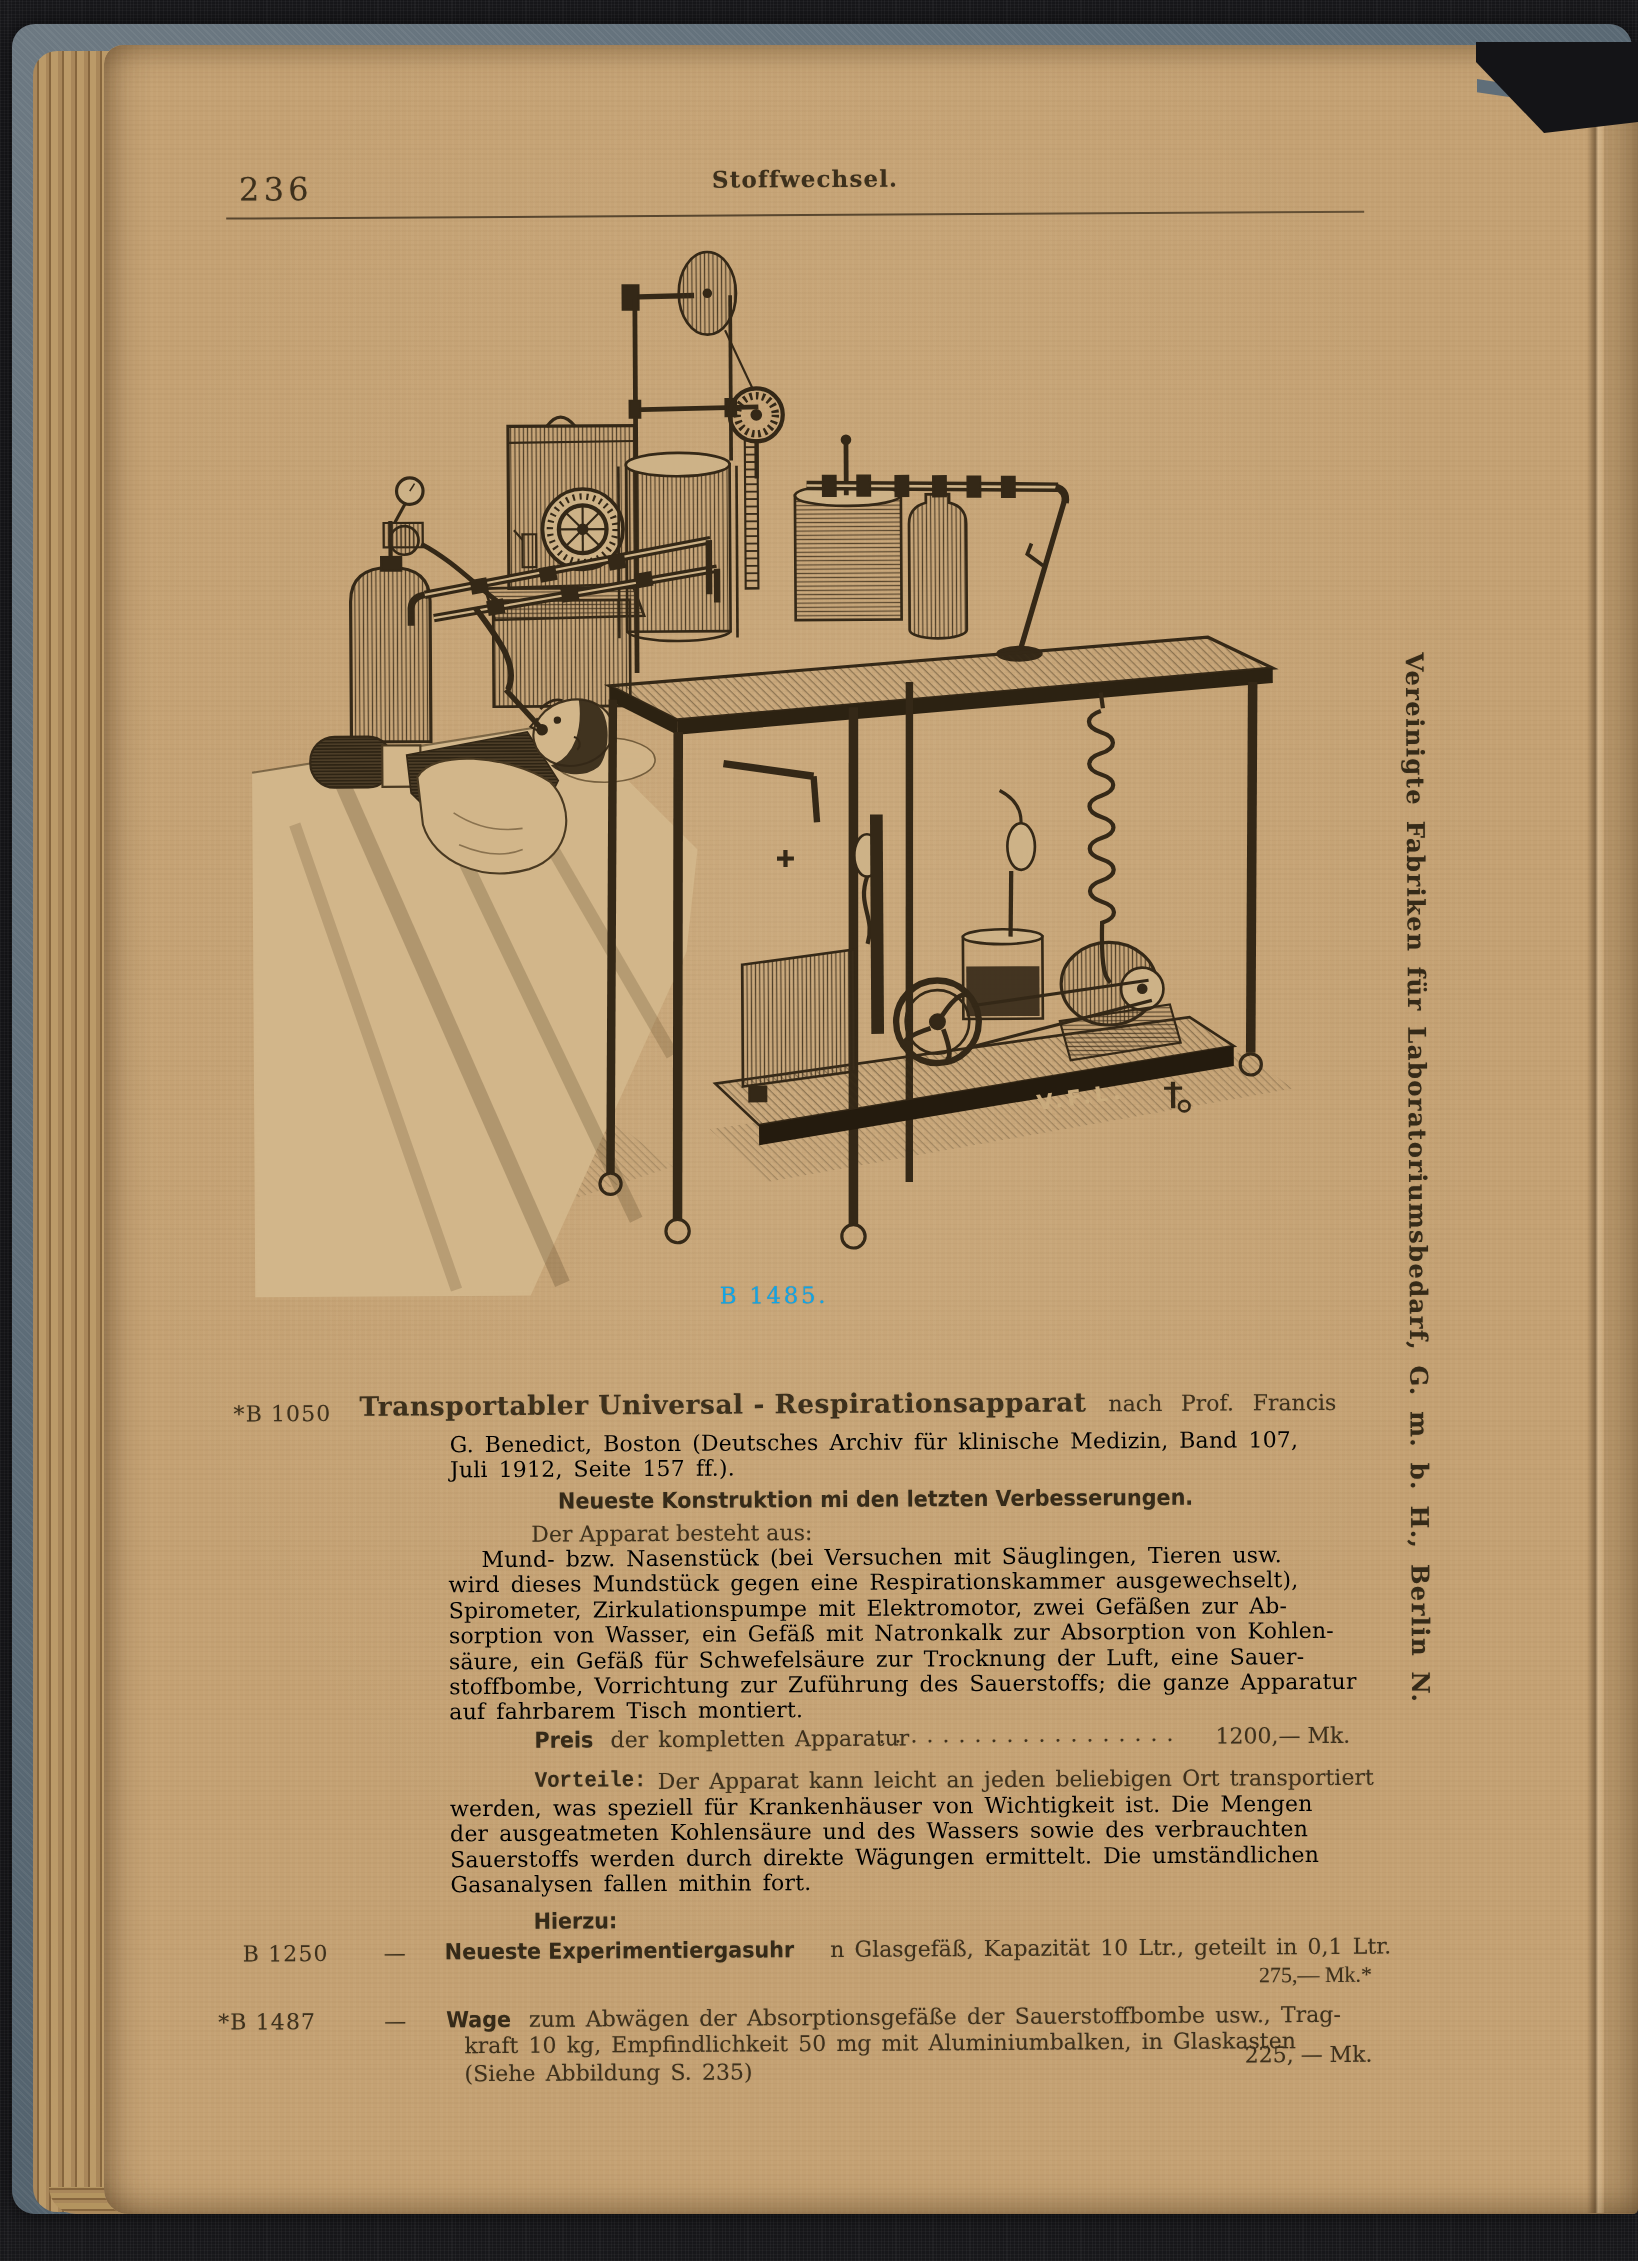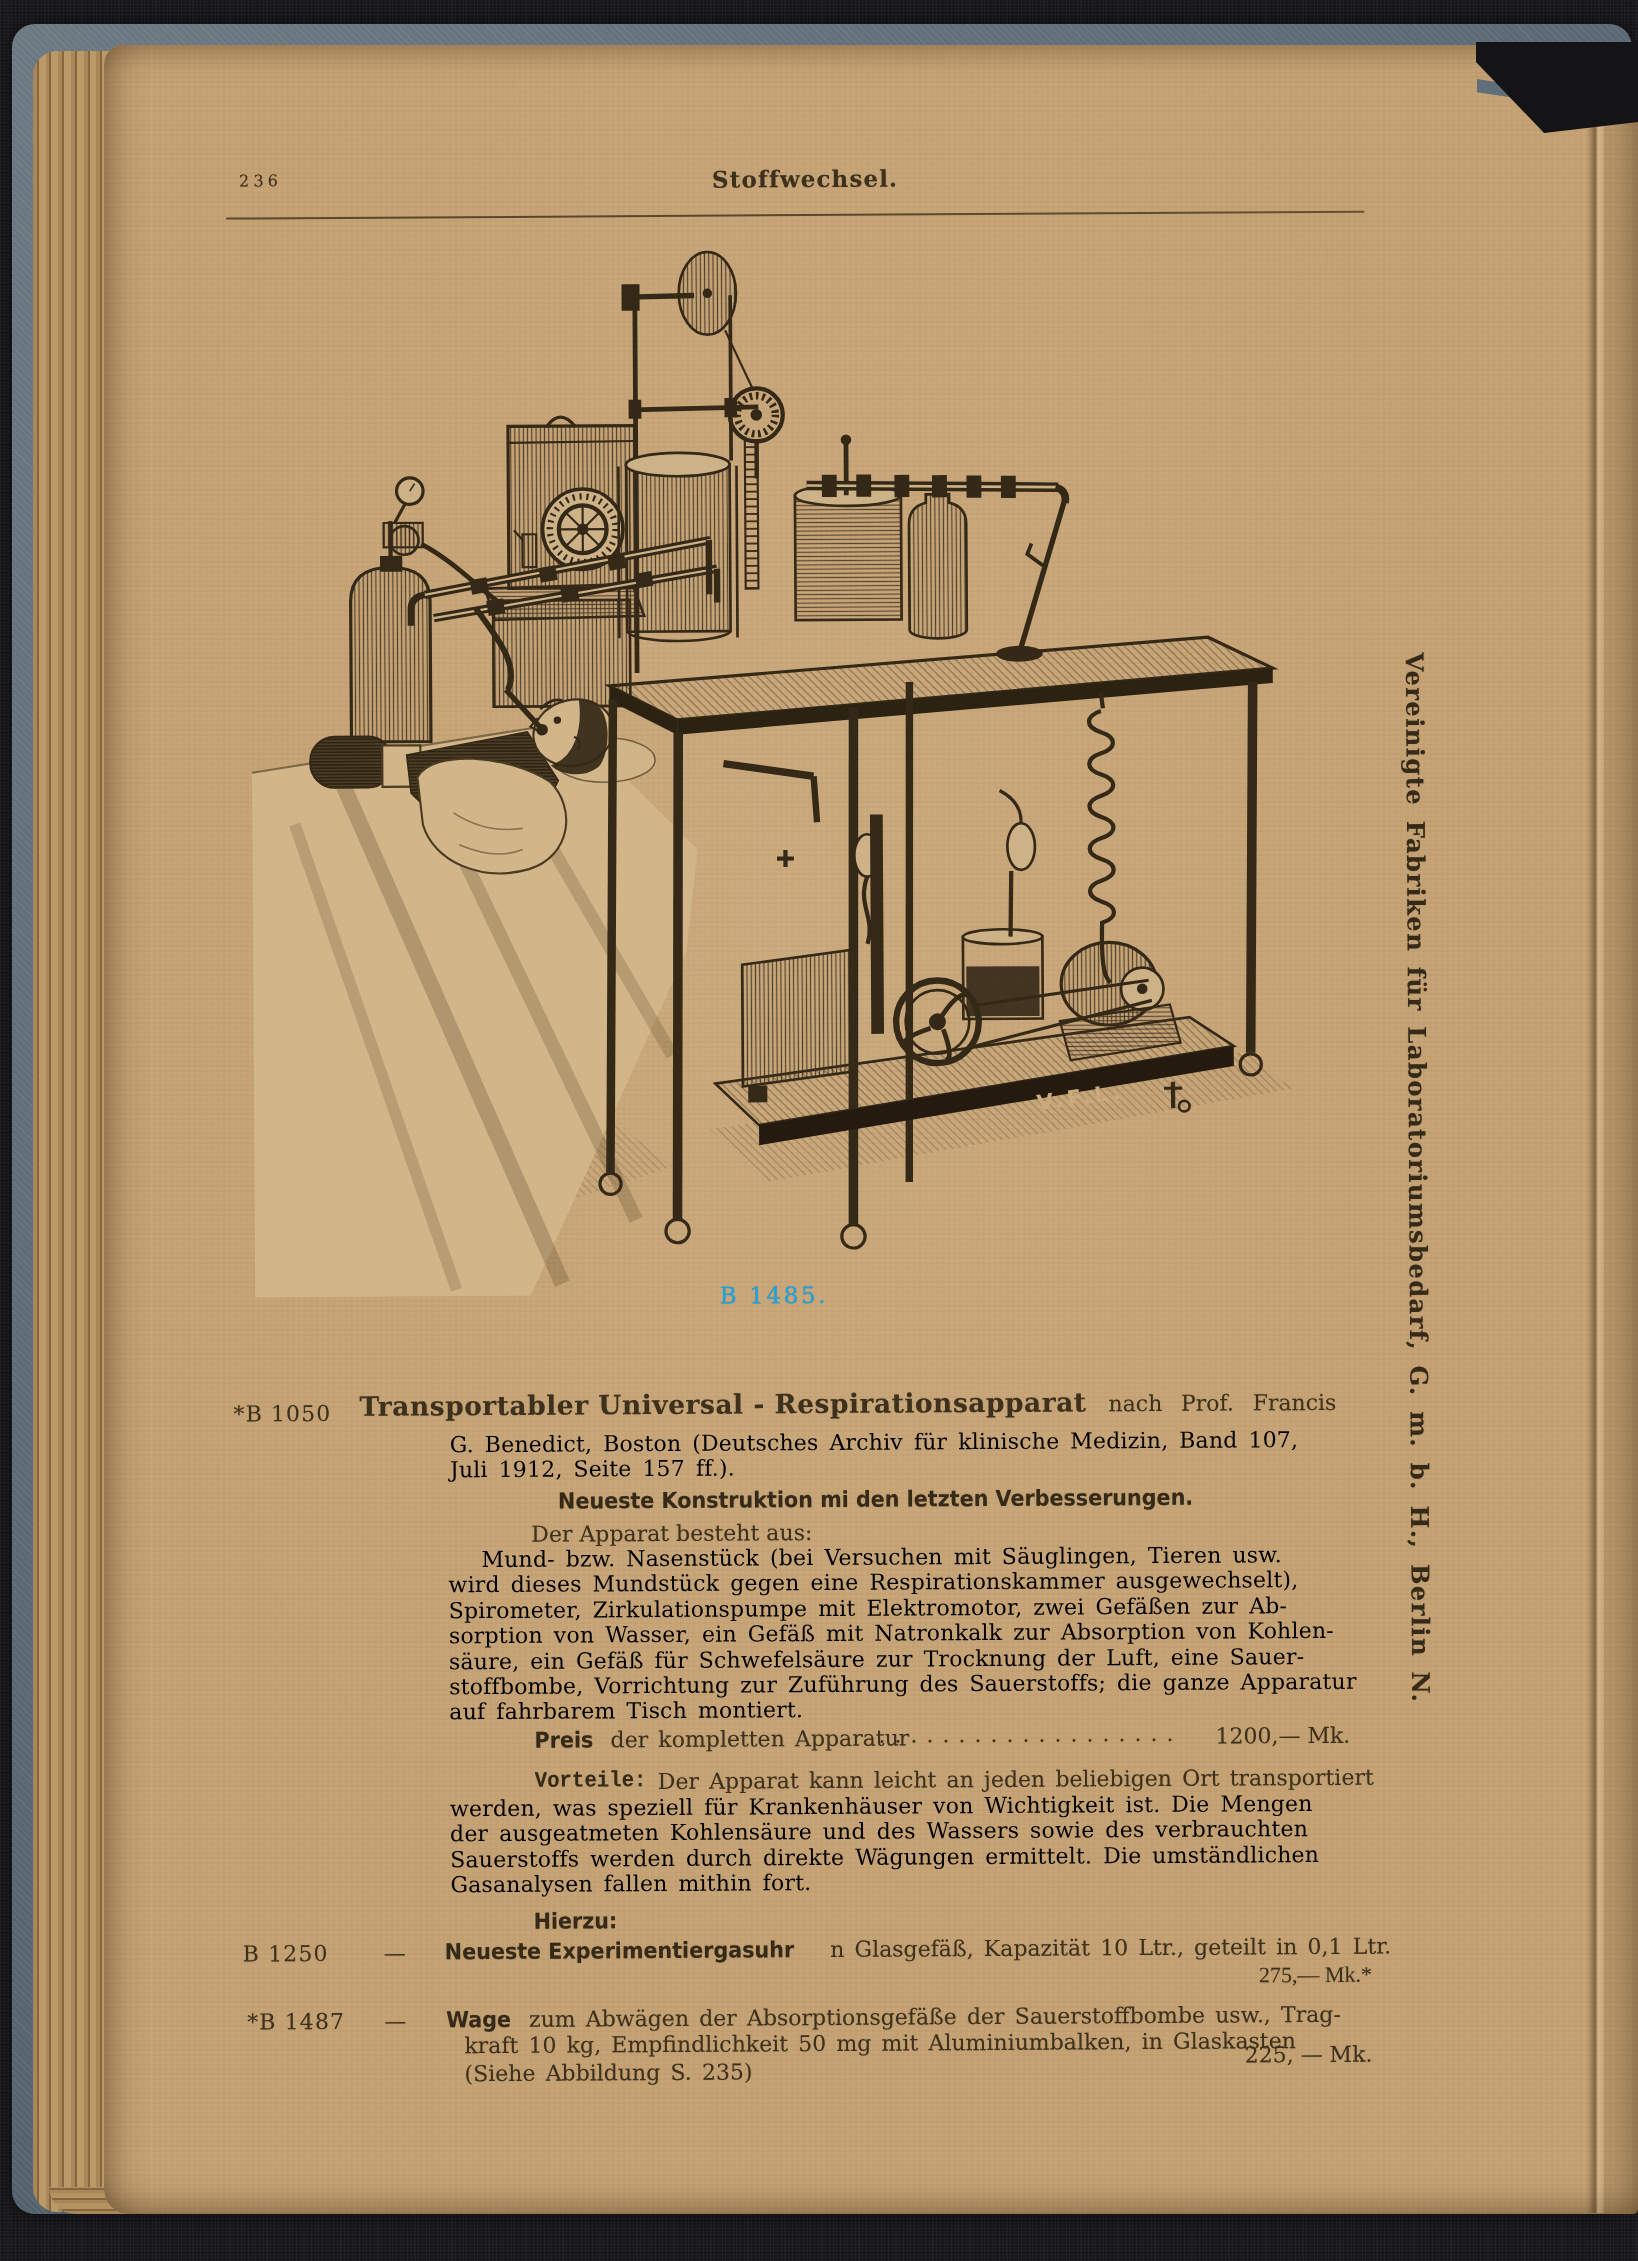--- a/index.html
+++ b/index.html
@@ -47,21 +47,21 @@
   
   .content{left:0;top:0;width:1638px;height:2261px;transform:rotate(-.35deg);transform-origin:821px 1166px;}
   .tl{position:absolute;white-space:nowrap;font-size:22px;line-height:1;color:#3d301c;
       text-shadow:0 0 1.1px rgba(61,48,28,.30);}
   .serif{font-family:"DejaVu Serif","Liberation Serif",serif;}
   .sansb{font-family:"DejaVu Sans","Liberation Sans",sans-serif;font-weight:700;color:#352a18;}
   .sx{display:inline-block;transform:scaleX(.94);transform-origin:0 50%;}
   .lines div{height:25.4px;font-size:22px;line-height:25.4px;white-space:nowrap;word-spacing:3.7px;letter-spacing:0.2px;}
   .body-lines div:first-child{margin-left:33px;}
   .rule{left:232px;top:214px;width:1138px;height:2.1px;background:linear-gradient(90deg,#453622 60%,#54432b);opacity:.85;}
-  .pgnum{left:245px;top:170px;font-size:16px;letter-spacing:4.2px;text-align:center;}
+  .pgnum{left:245px;top:170px;font-size:32px;letter-spacing:4.2px;text-align:center;}
   .rtitle{left:718px;top:167px;font-size:23px;font-weight:700;letter-spacing:1.1px;}
   .caption{left:719px;top:1284px;font-size:23px;letter-spacing:2.6px;color:#0ea5e9;}
   .margin-note{left:1429px;top:656px;transform:rotate(90deg);transform-origin:0 0;
     font-size:24.4px;font-weight:700;letter-spacing:1.3px;word-spacing:4.8px;color:#352a18;}
   .leader{letter-spacing:9px;}
   .row{display:flex;align-items:baseline;gap:13.8px;}
   svg text{font-family:"DejaVu Sans","Liberation Sans",sans-serif;}
 </style>
 </head>
 <body>
@@ -321,21 +321,21 @@
   <div class="tl sansb" style="left:529px;top:1909px;"><span class="sx">Hierzu:</span></div>
 
   <div class="tl serif" style="left:238px;top:1940px;letter-spacing:1.1px;">B 1250</div>
   <div class="tl serif" style="left:379px;top:1940px;">—</div>
   <div class="tl row" style="left:440px;top:1939px;">
     <span class="sansb" style="font-size:22px;"><span class="sx">Neueste Experimentiergasuhr</span></span>
     <span class="serif" style="font-size:22px;word-spacing:3.2px;">n Glasgefäß, Kapazität 10 Ltr., geteilt in 0,1 Ltr.</span>
   </div>
   <div class="tl serif" style="right:271px;top:1967px;font-family:Liberation Serif, serif;">275,— Mk.*</div>
 
-  <div class="tl serif" style="left:242px;top:2008px;letter-spacing:1.1px;">*B 1487</div>
+  <div class="tl serif" style="left:213px;top:2008px;letter-spacing:1.1px;">*B 1487</div>
   <div class="tl serif" style="left:379px;top:2008px;">—</div>
   <div class="tl row" style="left:441px;top:2007px;">
     <span class="sansb" style="font-size:22px;"><span class="sx">Wage</span></span>
     <span class="serif" style="font-size:22px;word-spacing:3.2px;">zum Abwägen der Absorptionsgefäße der Sauerstoffbombe usw., Trag-</span>
   </div>
   <div class="tl serif" style="left:459px;top:2033px;word-spacing:3.2px;">kraft 10 kg, Empfindlichkeit 50 mg mit Aluminiumbalken, in Glaskasten</div>
   <div class="tl serif" style="left:459px;top:2061px;word-spacing:3.2px;">(Siehe Abbildung S. 235)</div>
   <div class="tl serif" style="right:271px;top:2047px;">225, — Mk.</div>
 
   <div class="tl serif margin-note">Vereinigte Fabriken für Laboratoriumsbedarf, G. m. b. H., Berlin N.</div>

